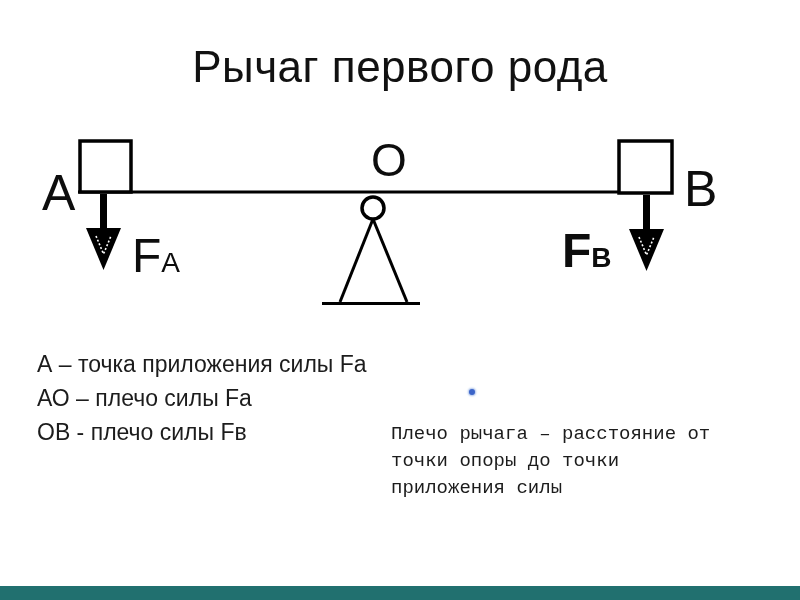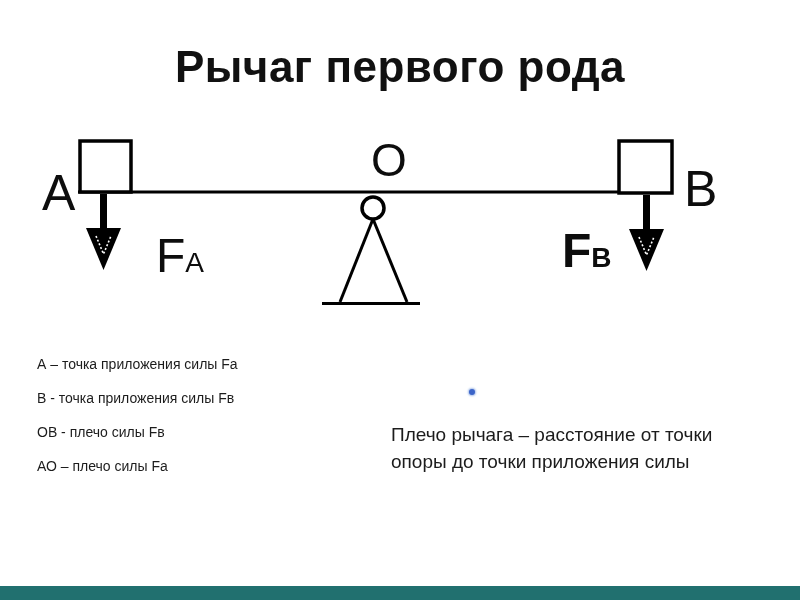--- a/index.html
+++ b/index.html
@@ -16,21 +16,21 @@
     height: 600px;
     background: #ffffff;
   }
   .title {
     position: absolute;
     top: 42px;
     left: 0;
     width: 100%;
     text-align: center;
     font-size: 44px;
-    font-weight: bold;
+    font-weight: normal;
     letter-spacing: 0.5px;
     color: #111111;
   }
   svg.diagram {
     position: absolute;
     left: 0;
     top: 0;
     width: 800px;
     height: 600px;
   }
@@ -42,31 +42,31 @@
   }
   .pt-a { left: 42px;  top: 168px; }
   .pt-o { left: 371px; top: 137px; font-size: 46px; }
   .pt-b { left: 684px; top: 164px; }
   .force-label {
     position: absolute;
     font-size: 48px;
     line-height: 1;
     color: #0d0d0d;
   }
-  .force-a { left: 132px; top: 232px; margin-left: 24px; }
+  .force-a { left: 132px; top: 232px; }
   .force-b { left: 562px; top: 227px; font-weight: bold; }
   .force-label .sub {
     font-size: 28px;
     vertical-align: baseline;
   }
   .defs {
     position: absolute;
     left: 37px;
     top: 347px;
-    font-size: 14px;
+    font-size: 23px;
     color: #1c1c1c;
   }
   .defs .def-line {
     height: 34px;
     line-height: 34px;
     white-space: nowrap;
   }
   .note-dot {
     position: absolute;
     left: 469px;
@@ -78,20 +78,21 @@
     box-shadow: 0 0 2px 1px #a9c0ea;
   }
   .note {
     position: absolute;
     left: 391px;
     top: 421px;
     width: 348px;
     font-size: 19px;
     line-height: 27px;
     color: #1c1c1c;
+    font-family: Liberation Mono, monospace;
   }
   .accent-bar {
     position: absolute;
     left: 0;
     bottom: 0;
     width: 100%;
     height: 14px;
     background: #21706f;
   }
 </style>
@@ -133,23 +134,22 @@
   <div class="pt-label pt-a">А</div>
   <div class="pt-label pt-o">О</div>
   <div class="pt-label pt-b">В</div>
 
   <div class="force-label force-a"><span>F</span><span class="sub">А</span></div>
 
   <div class="force-label force-b"><span>F</span><span class="sub">В</span></div>
 
   <div class="defs">
     <div class="def-line">А – точка приложения силы Fа</div>
-    <div class="def-line">В - точка приложения силы Fв</div>
+    <div class="def-line">АО – плечо силы Fа</div>
     <div class="def-line">ОВ - плечо силы Fв</div>
-    <div class="def-line">АО – плечо силы Fа</div>
   </div>
 
   <div class="note-dot" style="background: rgb(60, 100, 200);"></div>
   <div class="note">Плечо рычага – расстояние от точки опоры до точки приложения силы</div>
 
   <div class="accent-bar" style="background: rgb(33, 112, 111);"></div>
 
 </div>
 
 </body></html>

